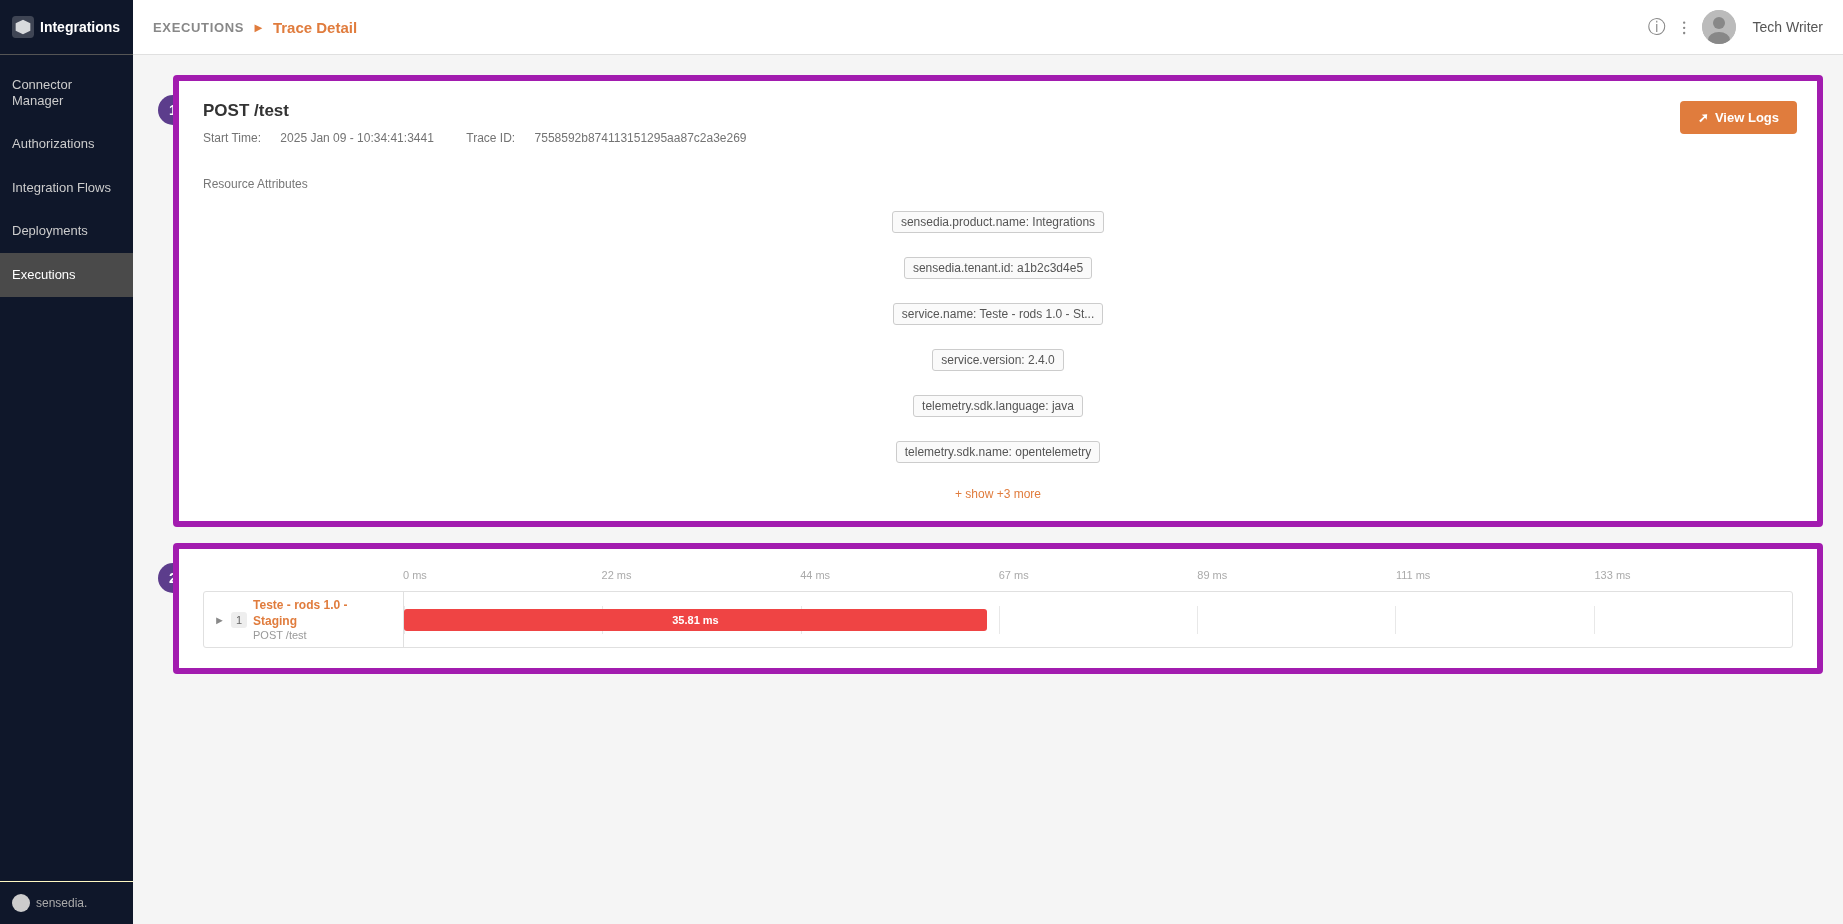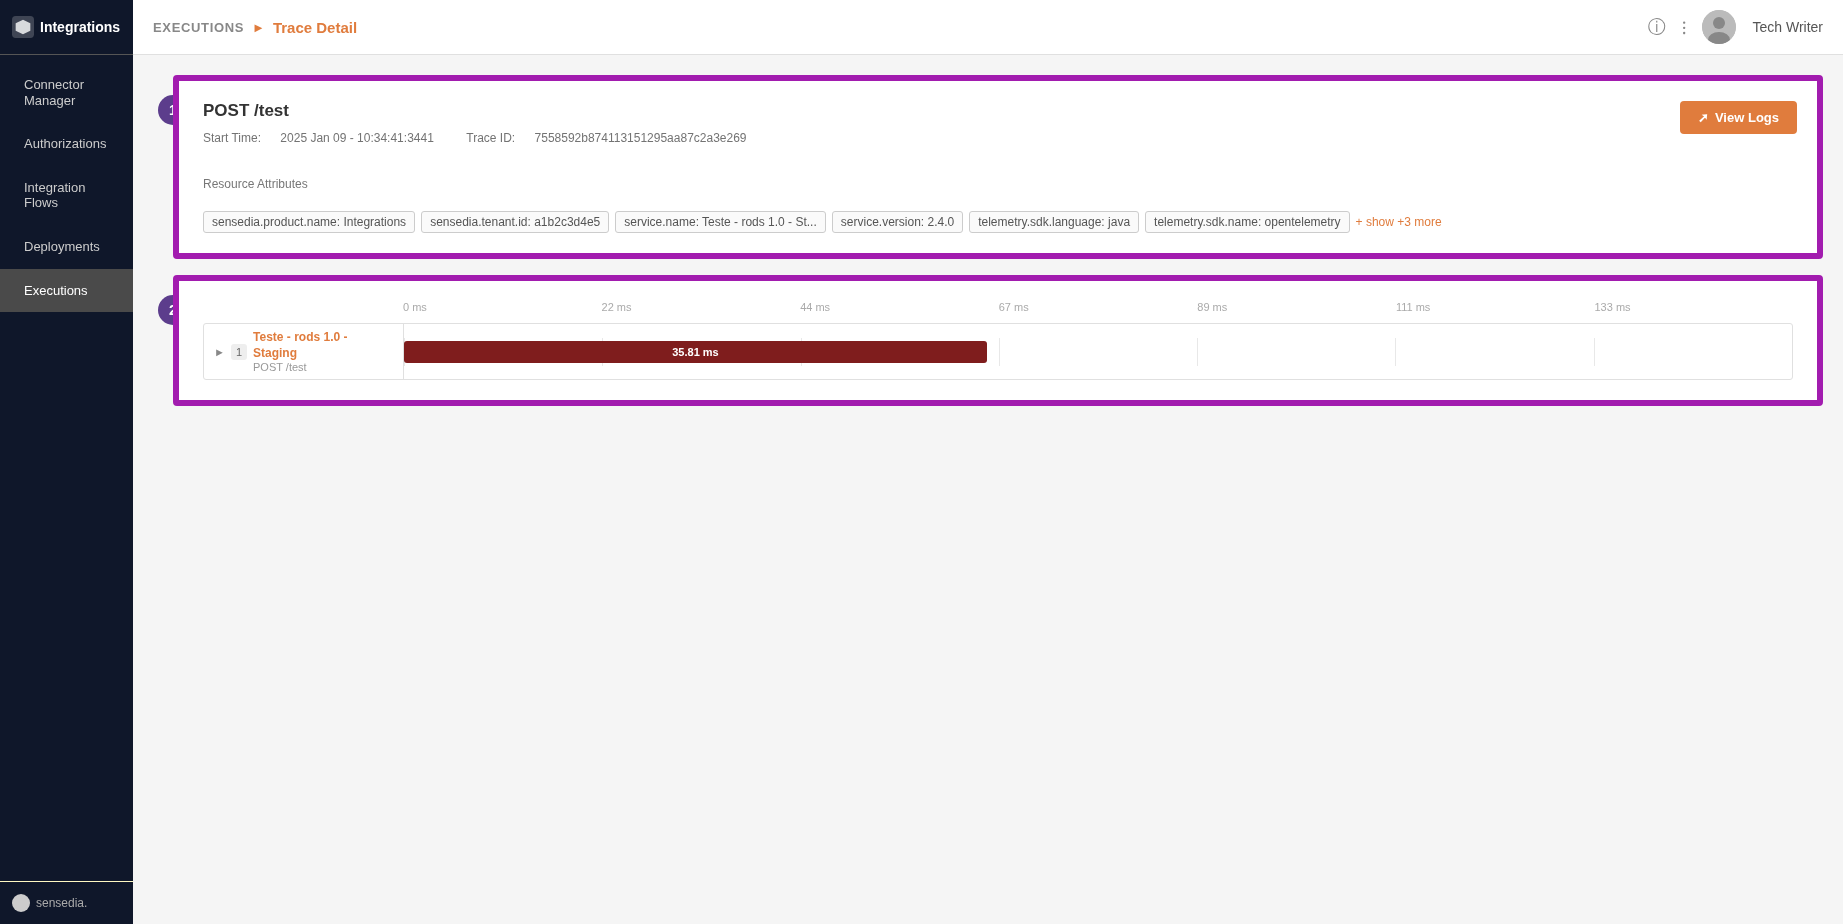--- a/index.html
+++ b/index.html
@@ -32,21 +32,21 @@
       font-size: 14px;
       font-weight: 600;
     }
     .sidebar-nav {
       flex: 1;
       padding-top: 8px;
     }
     .sidebar-item {
       display: flex;
       align-items: center;
-      padding: 14px 24px;
+      padding: 14px 12px;
       color: #ccc;
       font-size: 13px;
       cursor: pointer;
       line-height: 1.2;
     }
     .sidebar-item.active { color: #fff; background: #4a4a4a; }
     .sidebar-footer {
       padding: 12px;
       border-top: 1px solid #fef9c3;
     }
@@ -203,22 +203,23 @@
       gap: 6px;
     }
     .resource-attributes-label {
       font-size: 12px;
       color: #777;
       margin-bottom: 20px;
     }
     .resource-tags {
       display: flex;
       flex-wrap: wrap;
-      gap: 6px;
-      align-items: center;
+      gap: 24px;
+      align-items: center;
+      flex-direction: column;
     }
     .resource-tag {
       border: 1px solid #ccc;
       border-radius: 3px;
       padding: 3px 8px;
       font-size: 12px;
       color: #555;
       background: #fafafa;
     }
     .show-more {
@@ -428,21 +429,21 @@
               <div style="position:absolute;left:0;top:0;right:0;bottom:0;display:flex;">
                 <div class="timeline-cell"></div>
                 <div class="timeline-cell"></div>
                 <div class="timeline-cell"></div>
                 <div class="timeline-cell"></div>
                 <div class="timeline-cell"></div>
                 <div class="timeline-cell"></div>
                 <div class="timeline-cell"></div>
               </div>
 
-              <div class="trace-bar" style="width: 42%; background: #7f1d1d; left: 0;">
+              <div class="trace-bar" style="width: 42%; background: #ef4444; left: 0;">
                 <span>35.81 ms</span>
               </div>
             </div>
           </div>
         </div>
 
       </div>
     </div>
 
   </div>

